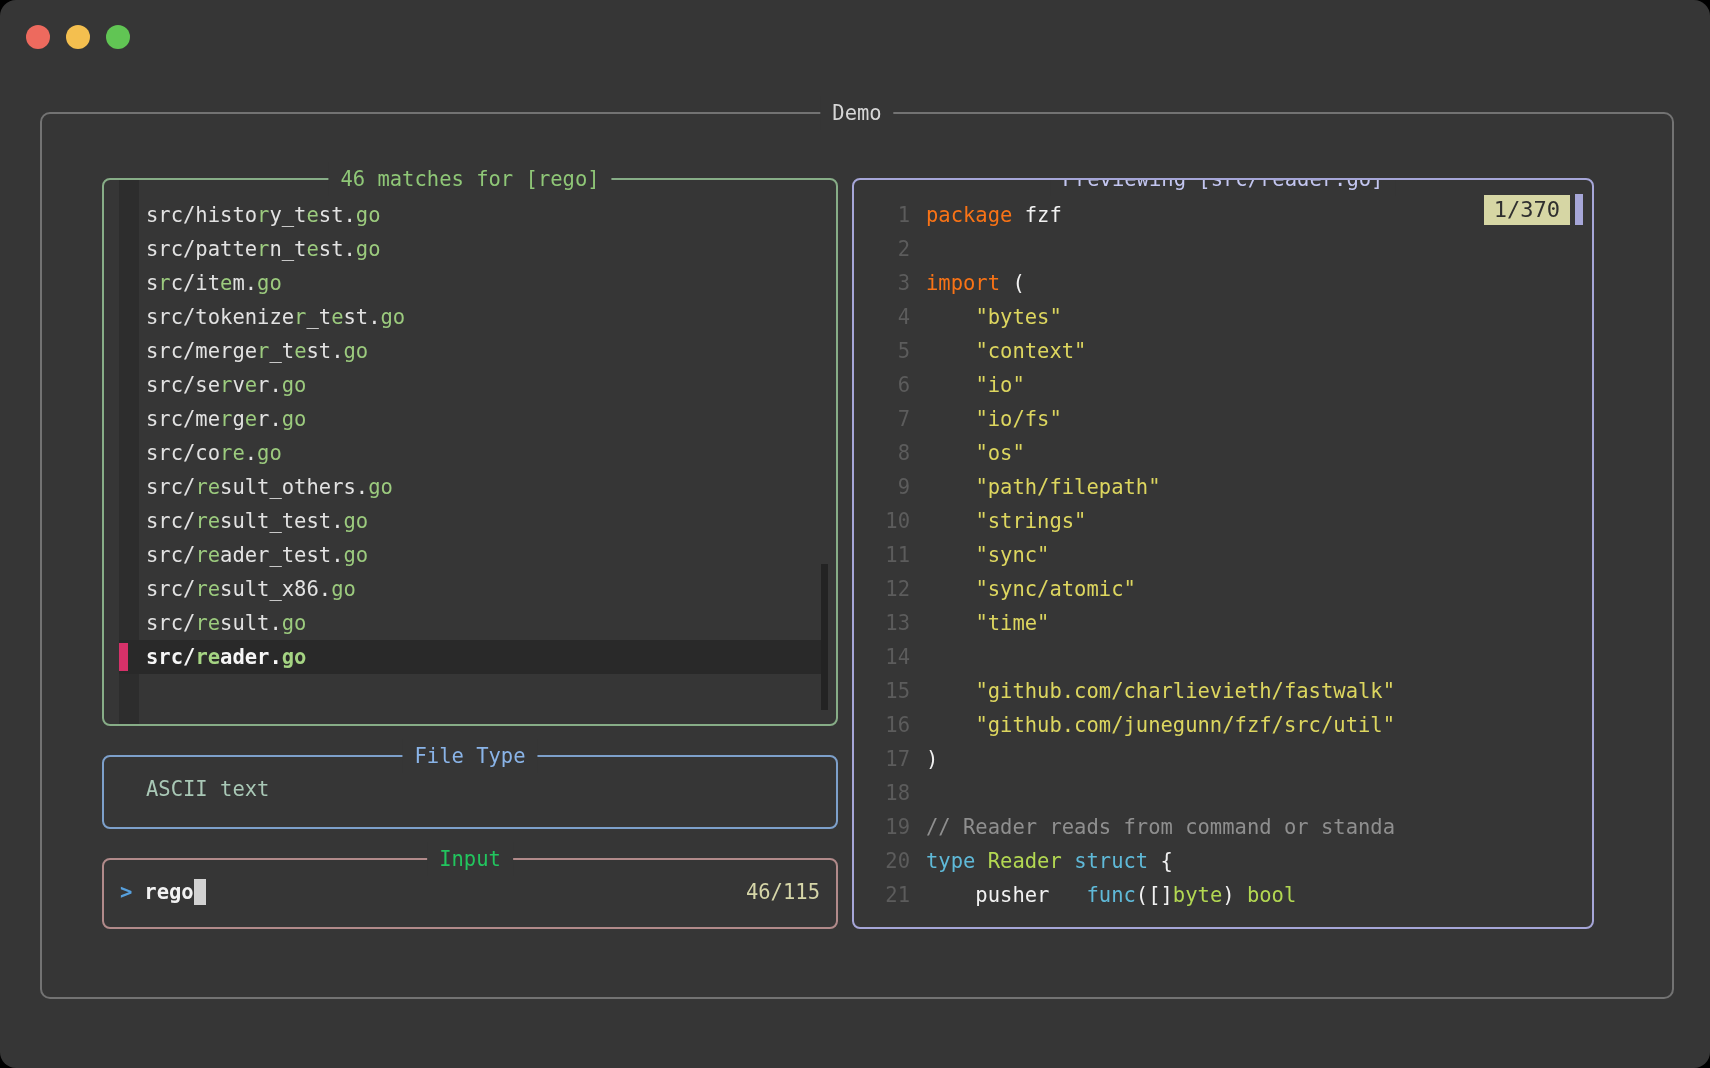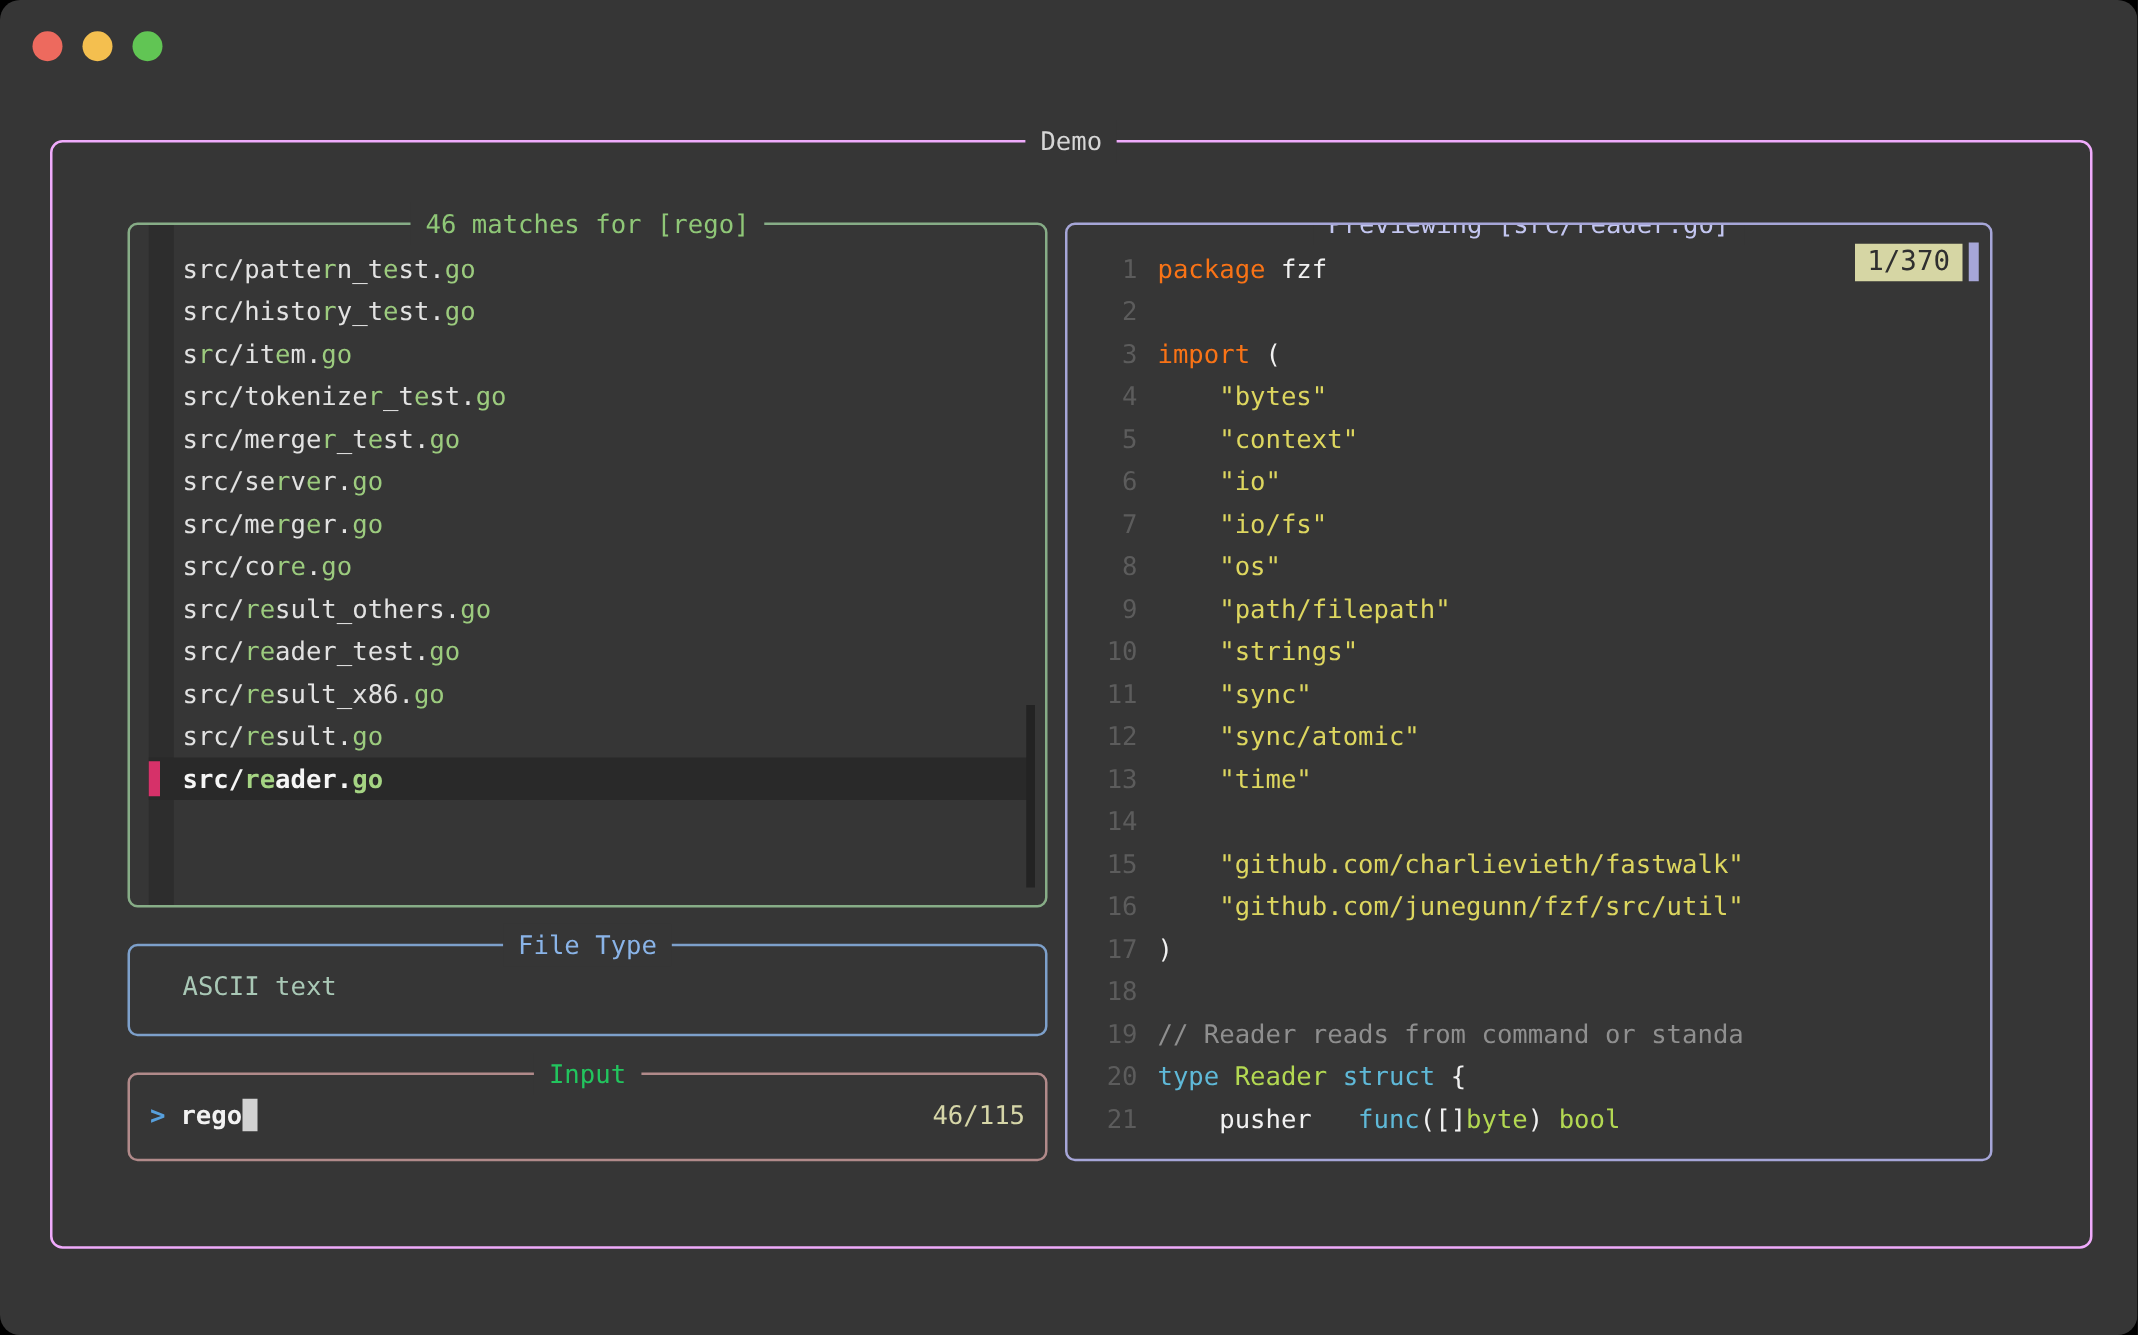--- a/index.html
+++ b/index.html
@@ -5,21 +5,21 @@
   html,body{margin:0;padding:0;background:#000;}
   body{width:1710px;height:1068px;position:relative;font-family:"DejaVu Sans Mono",monospace;}
   .window{position:absolute;inset:0;background:#363636;border-radius:16px;overflow:hidden;}
   .traffic-lights{position:absolute;left:26px;top:25px;display:flex;gap:16px;}
   .tl{width:24px;height:24px;border-radius:50%;display:inline-block;}
   .tl.red{background:#ed6a5e;}
   .tl.yellow{background:#f4bf4f;}
   .tl.green{background:#61c554;}
 
   .demo-box{position:absolute;left:40px;top:112px;width:1630px;height:883px;
-    border:2px solid #f0abfc;border-radius:10px;}
+    border:2px solid #737373;border-radius:10px;}
   .panel{position:absolute;border:2px solid;border-radius:8px;}
   .box-title{position:absolute;top:-18px;left:50%;transform:translateX(-50%);
     background:#363636;padding:0 12px;font-size:20.5px;line-height:34px;white-space:nowrap;}
   .demo-title{color:#d6d6d6;}
 
   
   .matches-panel{left:102px;top:178px;width:732px;height:544px;border-color:#87ad87;}
   .matches-title{color:#8fc777;}
   .gutter{position:absolute;left:15px;top:0;bottom:0;width:20px;background:#2d2d2d;}
   .rows{position:absolute;left:0;top:18px;right:0;}
@@ -77,29 +77,30 @@
   </div>
 
   <div class="demo-box">
     <span class="box-title demo-title">Demo</span>
   </div>
 
   <div class="panel matches-panel">
     <span class="box-title matches-title">46 matches for [rego]</span>
     <div class="gutter"></div>
     <div class="rows" id="rows">
+        <div class="row"><span class="txt"><span>src/histo</span><span class="m">r</span><span>y_t</span><span class="m">e</span><span>st.</span><span class="m">go</span></span></div>
         <div class="row"><span class="txt"><span>src/patte</span><span class="m">r</span><span>n_t</span><span class="m">e</span><span>st.</span><span class="m">go</span></span></div>
-        <div class="row"><span class="txt"><span>src/histo</span><span class="m">r</span><span>y_t</span><span class="m">e</span><span>st.</span><span class="m">go</span></span></div>
         <div class="row"><span class="txt"><span>s</span><span class="m">r</span><span>c/it</span><span class="m">e</span><span>m.</span><span class="m">go</span></span></div>
         <div class="row"><span class="txt"><span>src/tokenize</span><span class="m">r</span><span>_t</span><span class="m">e</span><span>st.</span><span class="m">go</span></span></div>
         <div class="row"><span class="txt"><span>src/merge</span><span class="m">r</span><span>_t</span><span class="m">e</span><span>st.</span><span class="m">go</span></span></div>
         <div class="row"><span class="txt"><span>src/se</span><span class="m">r</span><span>v</span><span class="m">e</span><span>r.</span><span class="m">go</span></span></div>
         <div class="row"><span class="txt"><span>src/me</span><span class="m">r</span><span>g</span><span class="m">e</span><span>r.</span><span class="m">go</span></span></div>
         <div class="row"><span class="txt"><span>src/co</span><span class="m">re</span><span>.</span><span class="m">go</span></span></div>
         <div class="row"><span class="txt"><span>src/</span><span class="m">re</span><span>sult_others.</span><span class="m">go</span></span></div>
+        <div class="row"><span class="txt"><span>src/</span><span class="m">re</span><span>sult_test.</span><span class="m">go</span></span></div>
         <div class="row"><span class="txt"><span>src/</span><span class="m">re</span><span>ader_test.</span><span class="m">go</span></span></div>
         <div class="row"><span class="txt"><span>src/</span><span class="m">re</span><span>sult_x86.</span><span class="m">go</span></span></div>
         <div class="row"><span class="txt"><span>src/</span><span class="m">re</span><span>sult.</span><span class="m">go</span></span></div>
         <div class="row selected"><div class="hl"></div><div class="ptr"></div><span class="txt"><span>src/</span><span class="m">re</span><span>ader.</span><span class="m">go</span></span></div>
       </div>
     <div class="list-scrollbar"></div>
   </div>
 
   <div class="panel filetype-panel">
     <span class="box-title filetype-title">File Type</span>

